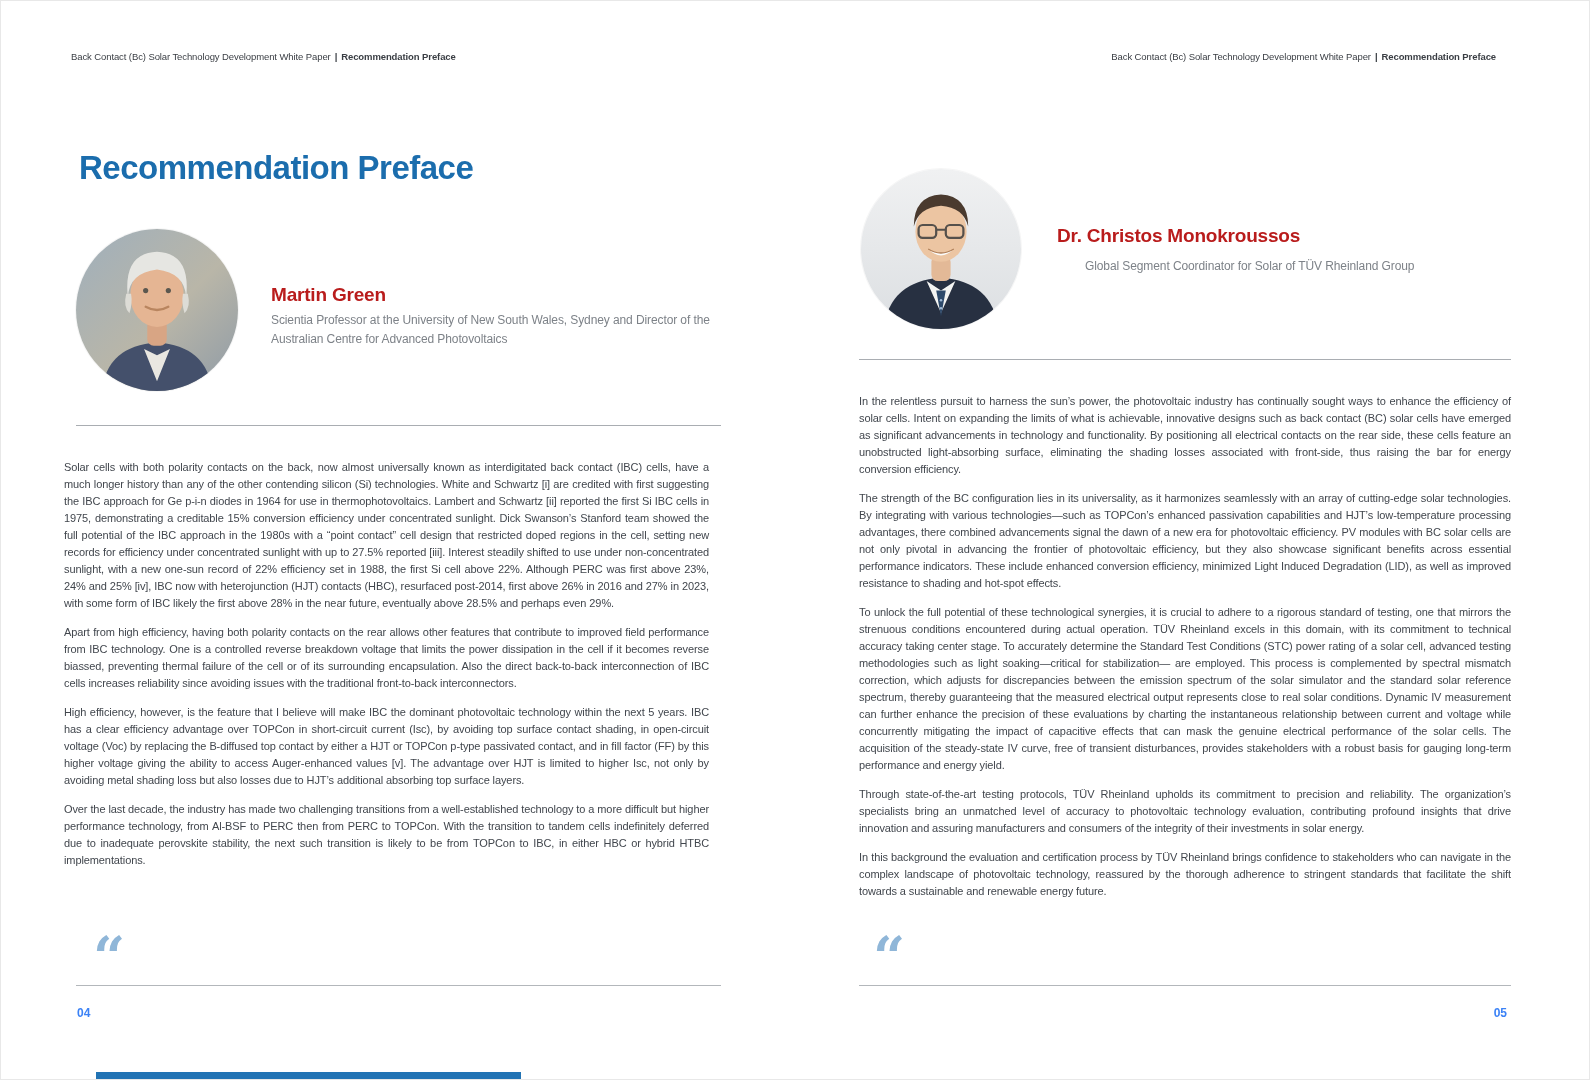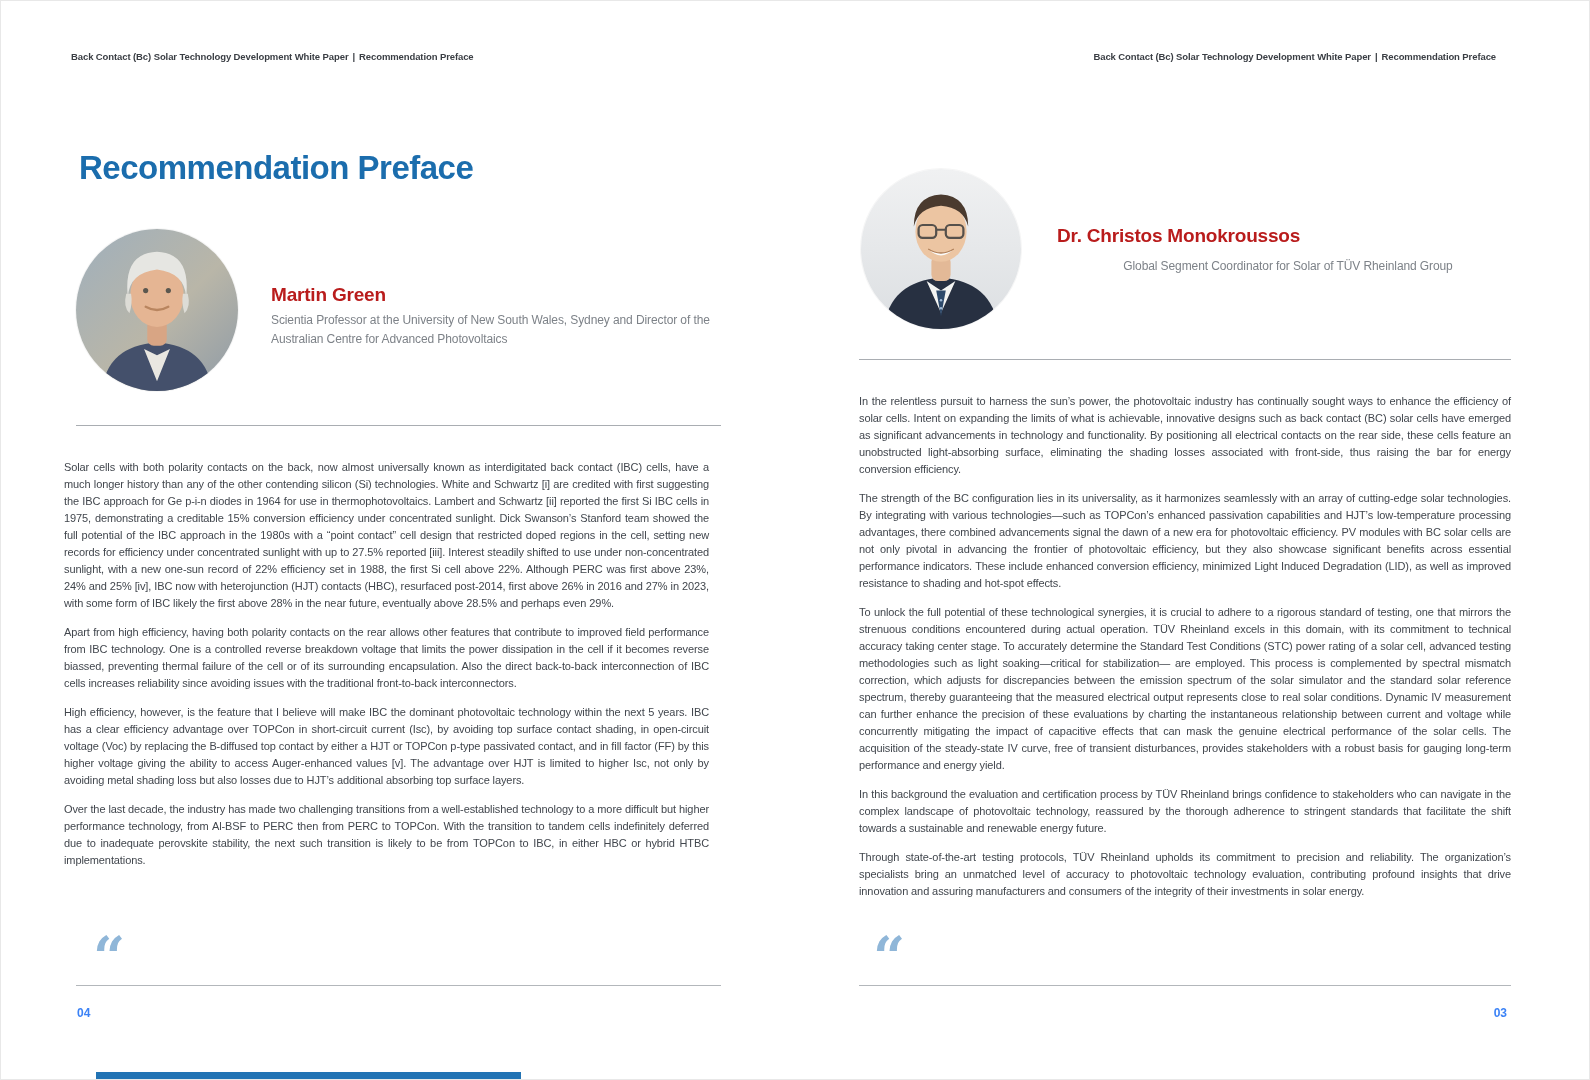--- a/index.html
+++ b/index.html
@@ -16,21 +16,21 @@
     background:#ffffff;
     position:relative;
     overflow:hidden;
     border:1px solid #e8e8e8;
   }
   .running-header{
     position:absolute;top:50px;
     font-size:9.5px;letter-spacing:-0.1px;color:#3a3e44;
     white-space:nowrap;
   }
-  .running-header .doc{font-weight:700;text-align:center;}
+  .running-header .doc{font-weight:400;text-align:center;}
   .running-header .sep{margin:0 4px;font-weight:700;}
   .running-header .sect{font-weight:700;}
   .rh-left{left:70px;}
   .rh-right{right:93px;}
 
   .page-title{
     position:absolute;left:78px;top:148px;
     font-size:33px;font-weight:700;letter-spacing:-0.5px;
     color:var(--accent);
   }
@@ -47,21 +47,21 @@
     position:absolute;
     font-size:19px;font-weight:700;color:#b91c1c;letter-spacing:-0.2px;
   }
   .person-role{
     position:absolute;
     font-size:12px;color:#7d8288;line-height:1.55;letter-spacing:-0.1px;
   }
   .name-left{left:270px;top:283px;}
   .role-left{left:270px;top:310px;width:440px;}
   .name-right{left:1056px;top:224px;}
-  .role-right{left:1060px;top:256px;width:454px;text-align:center;}
+  .role-right{left:1084px;top:256px;width:454px;}
 
   .divider{
     position:absolute;height:1px;background:var(--divider);
   }
   .div-left-top{left:75px;width:645px;top:424px;}
   .div-right-top{left:858px;width:652px;top:358px;}
   .div-left-bottom{left:75px;width:645px;top:984px;background:#b3b7bb;}
   .div-right-bottom{left:858px;width:652px;top:984px;background:#b3b7bb;}
 
   .body-col{
@@ -172,21 +172,21 @@
 
 <div class="person-name name-right">Dr. Christos Monokroussos</div>
 <div class="person-role role-right">Global Segment Coordinator for Solar of TÜV Rheinland Group</div>
 
 <div class="divider div-right-top"></div>
 
 <div class="body-col col-right">
   <p>In the relentless pursuit to harness the sun’s power, the photovoltaic industry has continually sought ways to enhance the efficiency of solar cells. Intent on expanding the limits of what is achievable, innovative designs such as back contact (BC) solar cells have emerged as significant advancements in technology and functionality. By positioning all electrical contacts on the rear side, these cells feature an unobstructed light-absorbing surface, eliminating the shading losses associated with front-side, thus raising the bar for energy conversion efficiency.</p>
   <p>The strength of the BC configuration lies in its universality, as it harmonizes seamlessly with an array of cutting-edge solar technologies. By integrating with various technologies—such as TOPCon’s enhanced passivation capabilities and HJT’s low-temperature processing advantages, there combined advancements signal the dawn of a new era for photovoltaic efficiency. PV modules with BC solar cells are not only pivotal in advancing the frontier of photovoltaic efficiency, but they also showcase significant benefits across essential performance indicators. These include enhanced conversion efficiency, minimized Light Induced Degradation (LID), as well as improved resistance to shading and hot-spot effects.</p>
   <p>To unlock the full potential of these technological synergies, it is crucial to adhere to a rigorous standard of testing, one that mirrors the strenuous conditions encountered during actual operation. TÜV Rheinland excels in this domain, with its commitment to technical accuracy taking center stage. To accurately determine the Standard Test Conditions (STC) power rating of a solar cell, advanced testing methodologies such as light soaking—critical for stabilization— are employed. This process is complemented by spectral mismatch correction, which adjusts for discrepancies between the emission spectrum of the solar simulator and the standard solar reference spectrum, thereby guaranteeing that the measured electrical output represents close to real solar conditions. Dynamic IV measurement can further enhance the precision of these evaluations by charting the instantaneous relationship between current and voltage while concurrently mitigating the impact of capacitive effects that can mask the genuine electrical performance of the solar cells. The acquisition of the steady-state IV curve, free of transient disturbances, provides stakeholders with a robust basis for gauging long-term performance and energy yield.</p>
+  <p>Through state-of-the-art testing protocols, TÜV Rheinland upholds its commitment to precision and reliability. The organization’s specialists bring an unmatched level of accuracy to photovoltaic technology evaluation, contributing profound insights that drive innovation and assuring manufacturers and consumers of the integrity of their investments in solar energy.</p>
   <p>In this background the evaluation and certification process by TÜV Rheinland brings confidence to stakeholders who can navigate in the complex landscape of photovoltaic technology, reassured by the thorough adherence to stringent standards that facilitate the shift towards a sustainable and renewable energy future.</p>
-  <p>Through state-of-the-art testing protocols, TÜV Rheinland upholds its commitment to precision and reliability. The organization’s specialists bring an unmatched level of accuracy to photovoltaic technology evaluation, contributing profound insights that drive innovation and assuring manufacturers and consumers of the integrity of their investments in solar energy.</p>
 </div>
 
 <div class="quote-glyph quote-right">“</div>
 <div class="divider div-right-bottom"></div>
-<div class="page-number pn-right">03</div>
+<div class="page-number pn-right">05</div>
 
 <div class="footer-bar"></div>
 
 </body></html>

